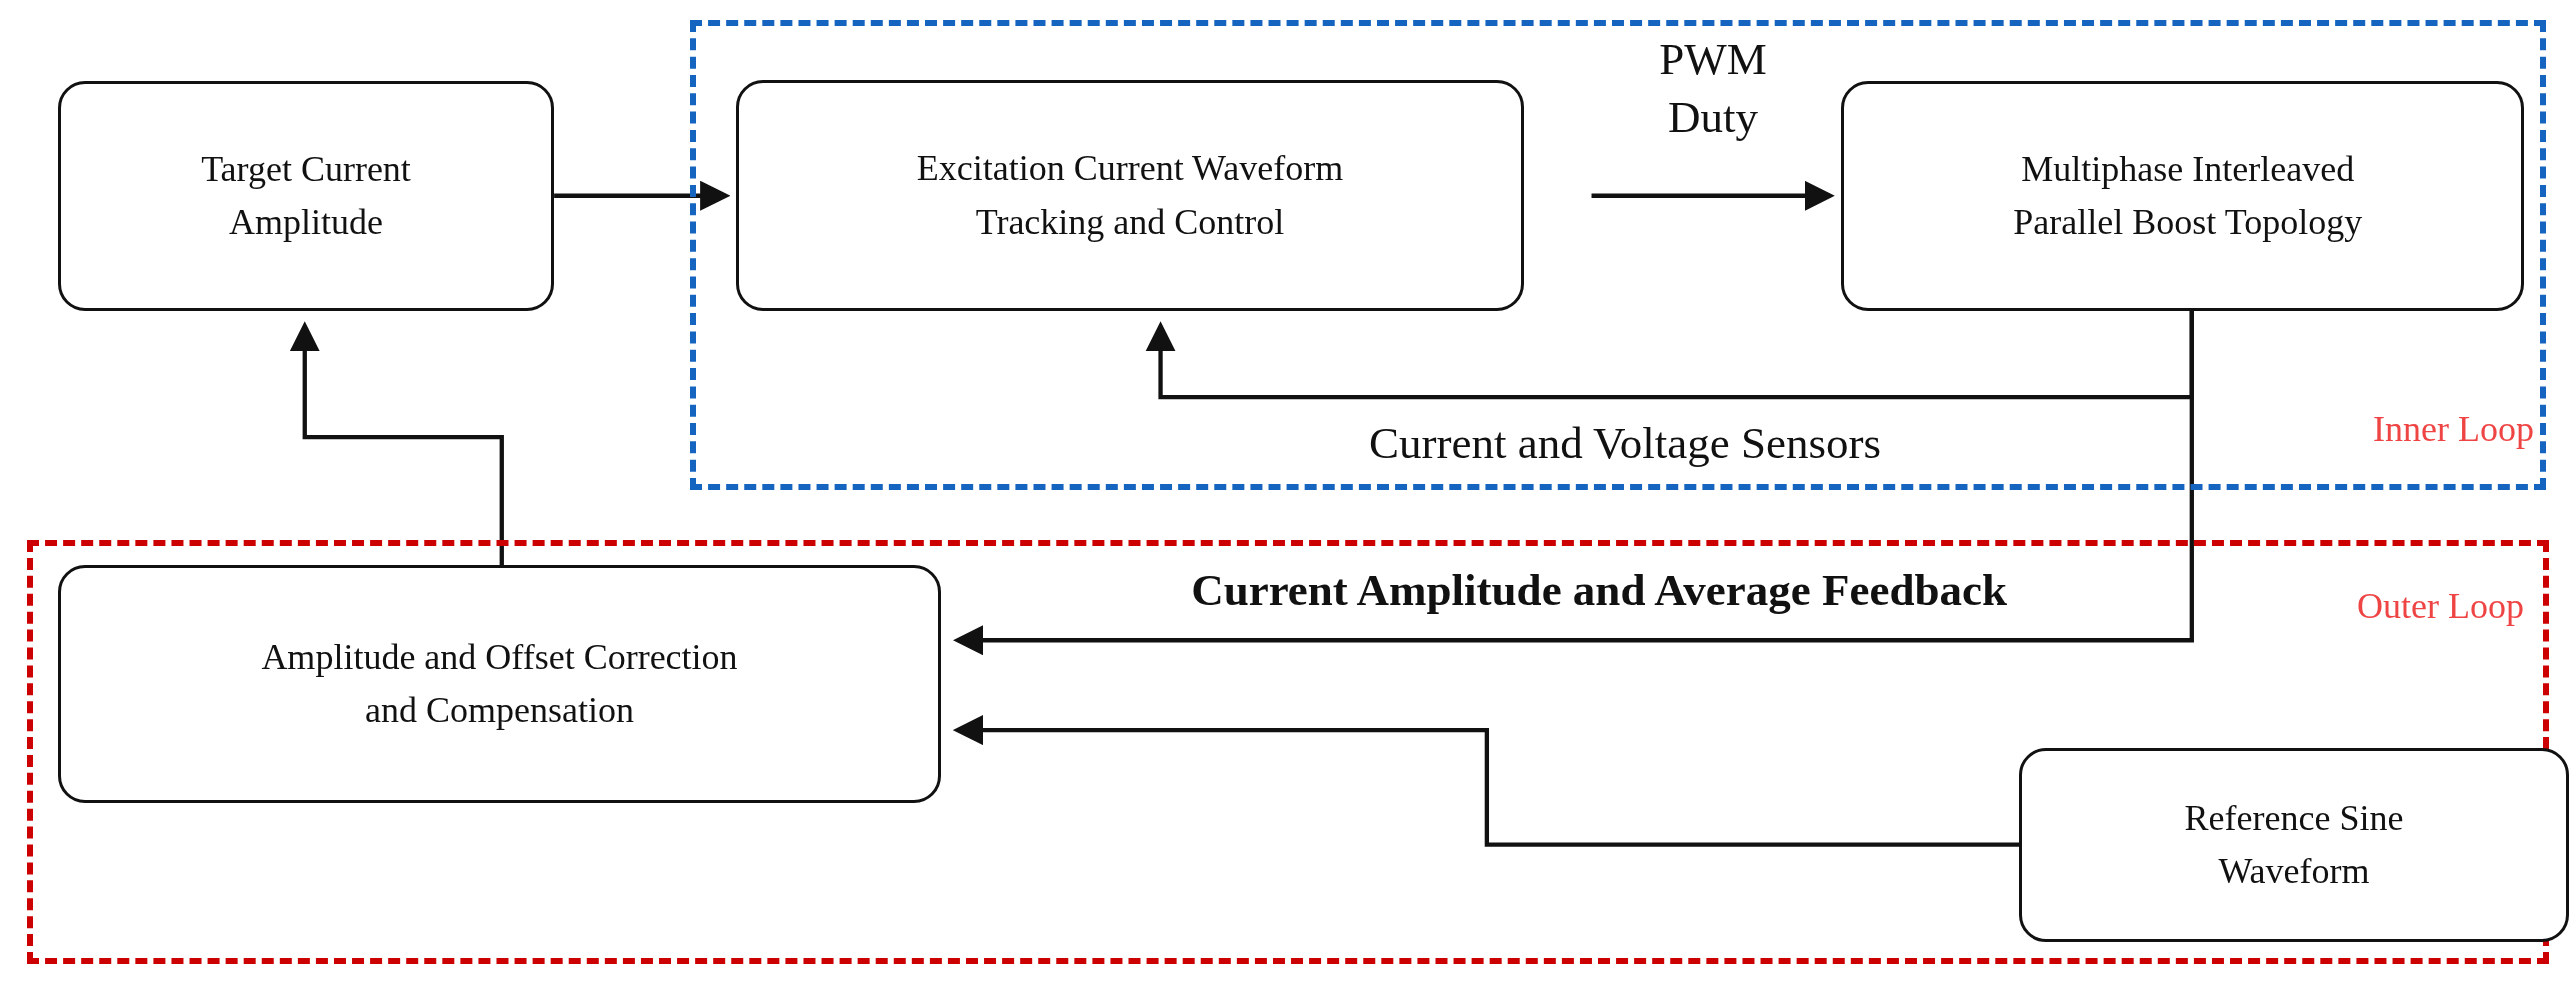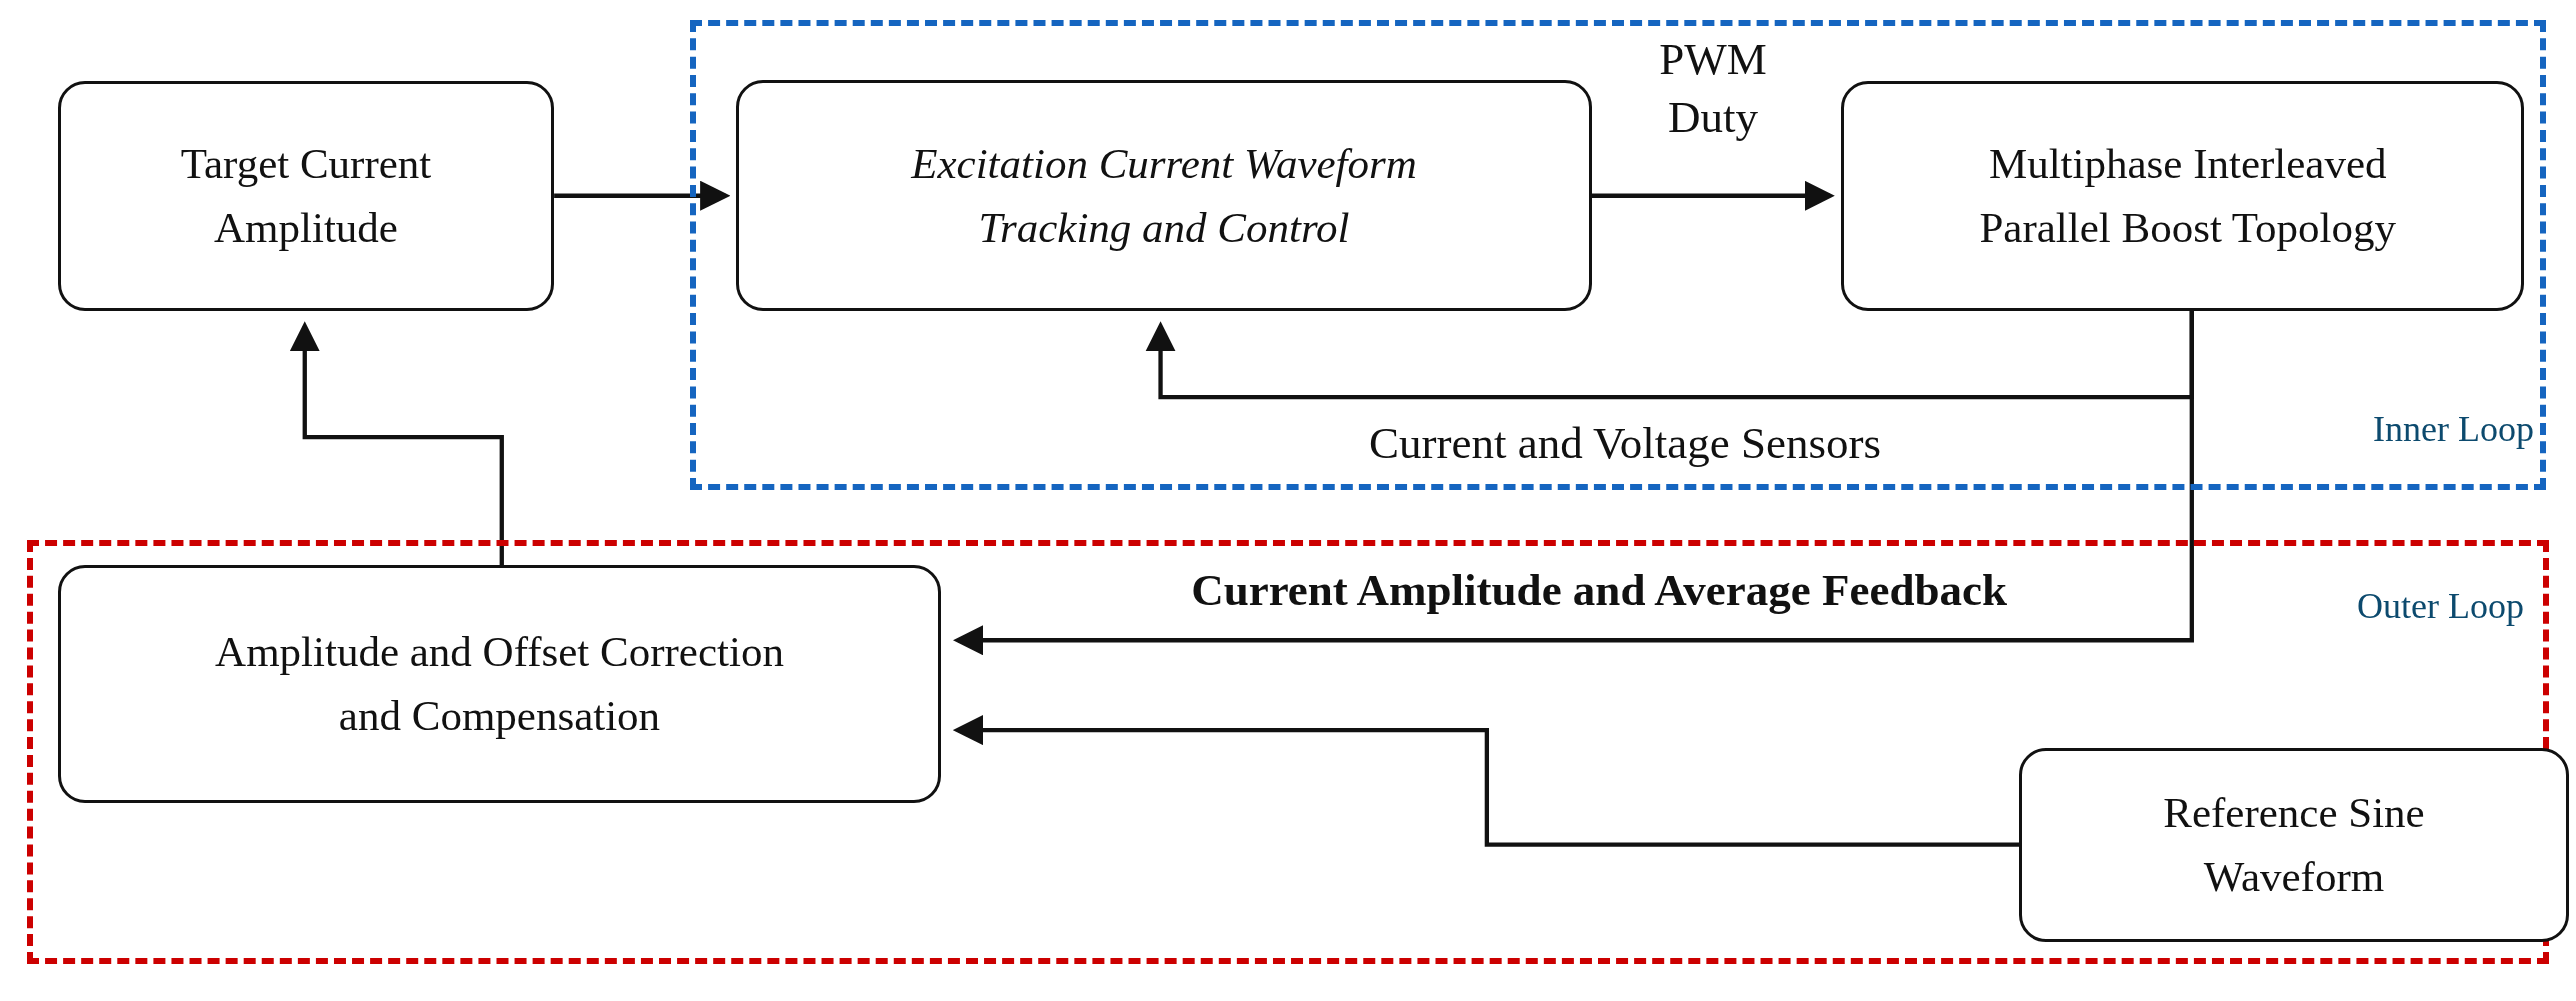--- a/index.html
+++ b/index.html
@@ -14,49 +14,49 @@
 
   
   .loop-frame{position:absolute;box-sizing:border-box;background:transparent;}
   #inner-loop-frame{left:690px;top:19.7px;width:1856px;height:470px;
      border:6.8px dashed #1565C0;}
   #outer-loop-frame{left:26.5px;top:540px;width:2522px;height:424px;
      border:6.8px dashed #CC0000;}
 
   .loop-label{
     position:absolute;
-    color:#0c4a6e;
+    color:#ef4444;
     font-size:36px;
     line-height:36px;
     white-space:nowrap;
     text-align:right;
   }
   #inner-loop-label{right:42px;top:411px;}
   #outer-loop-label{right:52px;top:588px;}
 
   
   .block{
     position:absolute;
     box-sizing:border-box;
     border:3.7px solid #111111;
     border-radius:27px;
     background:#ffffff;
     display:flex;
     align-items:center;
     justify-content:center;
     text-align:center;
     color:#111111;
-    font-size:43px;
+    font-size:36px;
     line-height:1.48;
     padding:0 13.5px;
   }
   .block span{display:block;}
 
   #block-target{left:58px;top:81px;width:496px;height:230px;}
-  #block-excitation{left:736px;top:80px;width:856px;height:231px;font-style:italic;}
+  #block-excitation{left:736px;top:80px;width:788px;height:231px;}
   #block-multiphase{left:1841px;top:81px;width:683px;height:230px;padding-left:24px;}
   #block-correction{left:58px;top:565px;width:883px;height:238px;}
   #block-refsine{left:2019px;top:748px;width:550px;height:194px;}
 
   
   .edge-label{
     position:absolute;
     color:#111111;
     font-size:45px;
     line-height:1.30;

